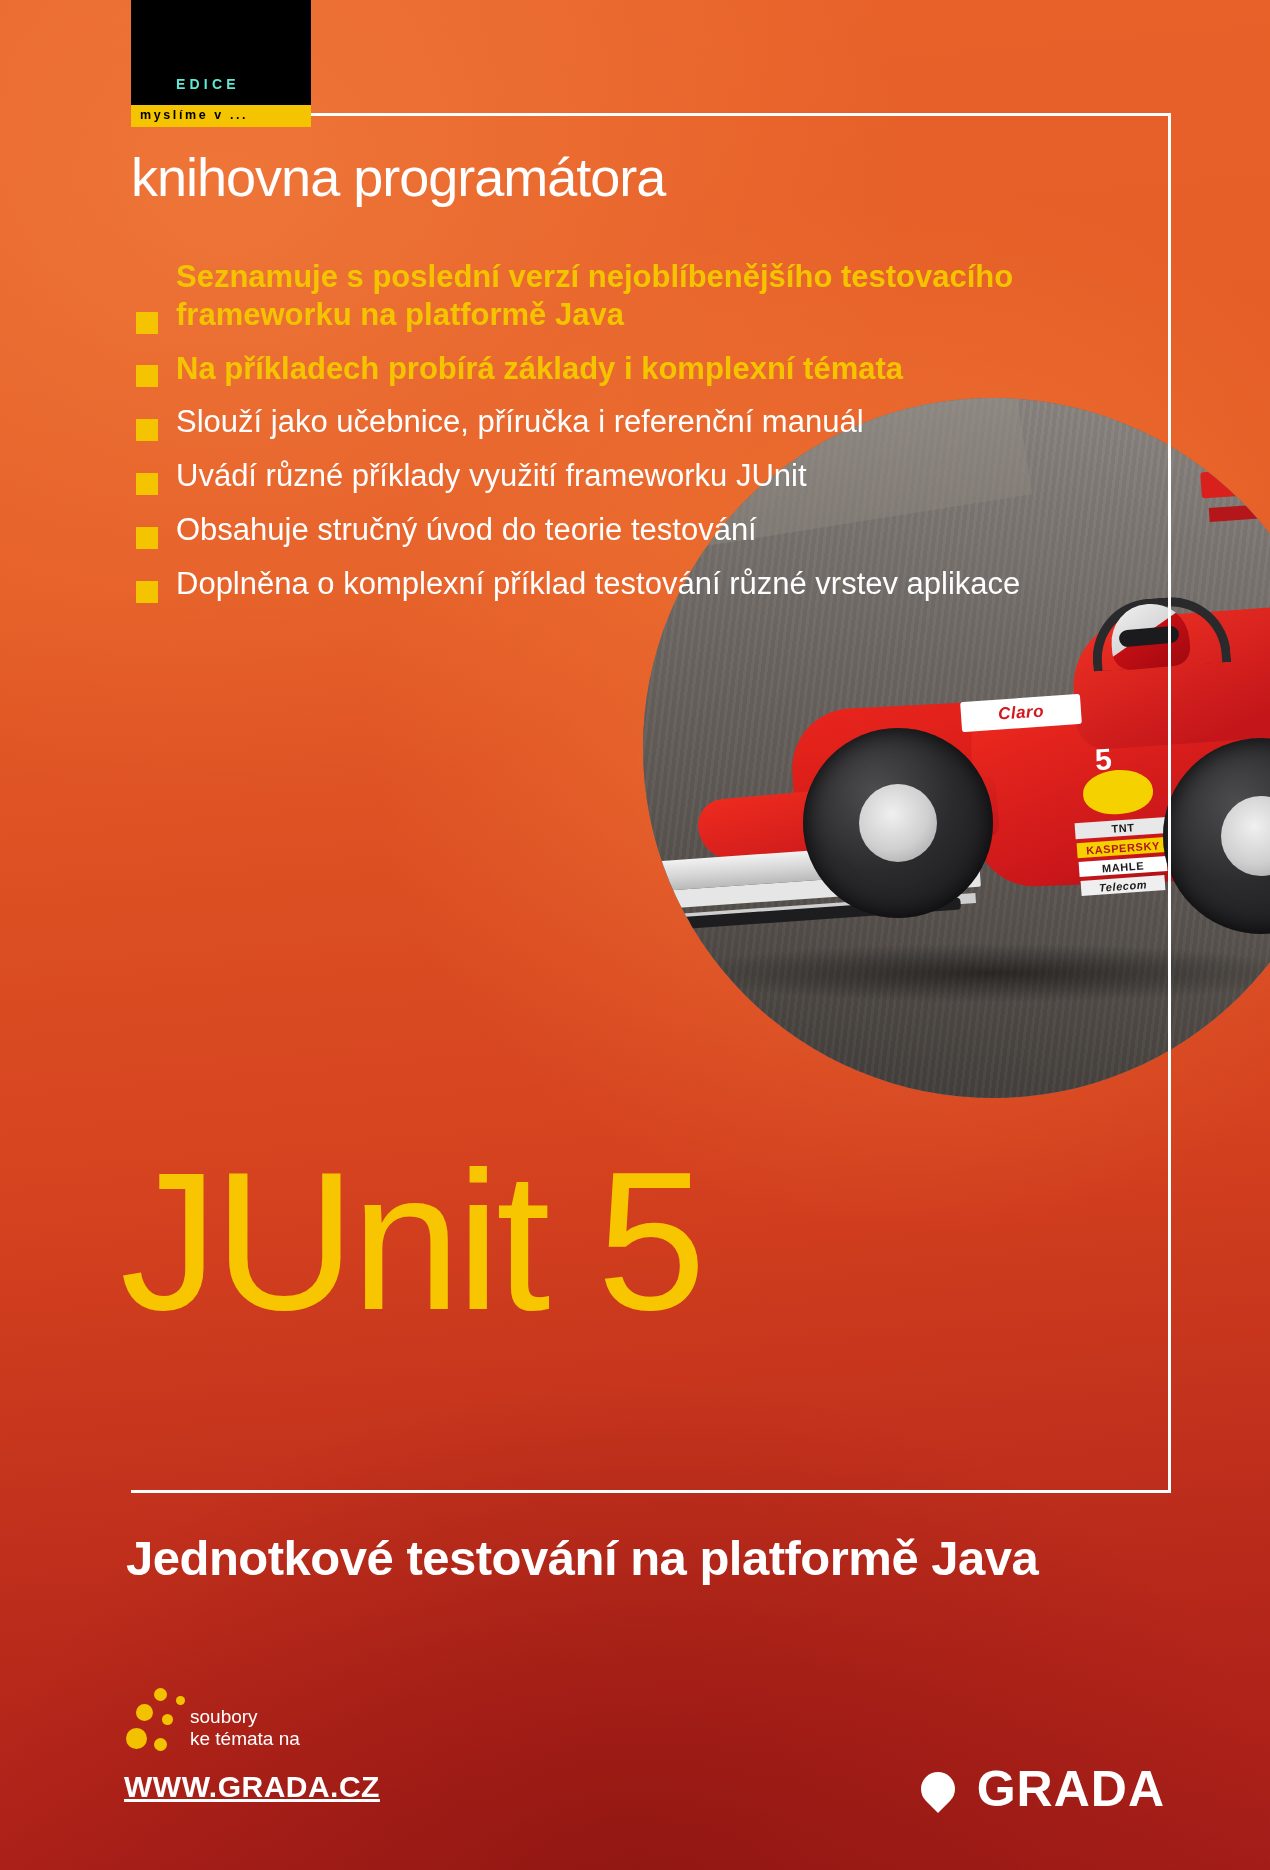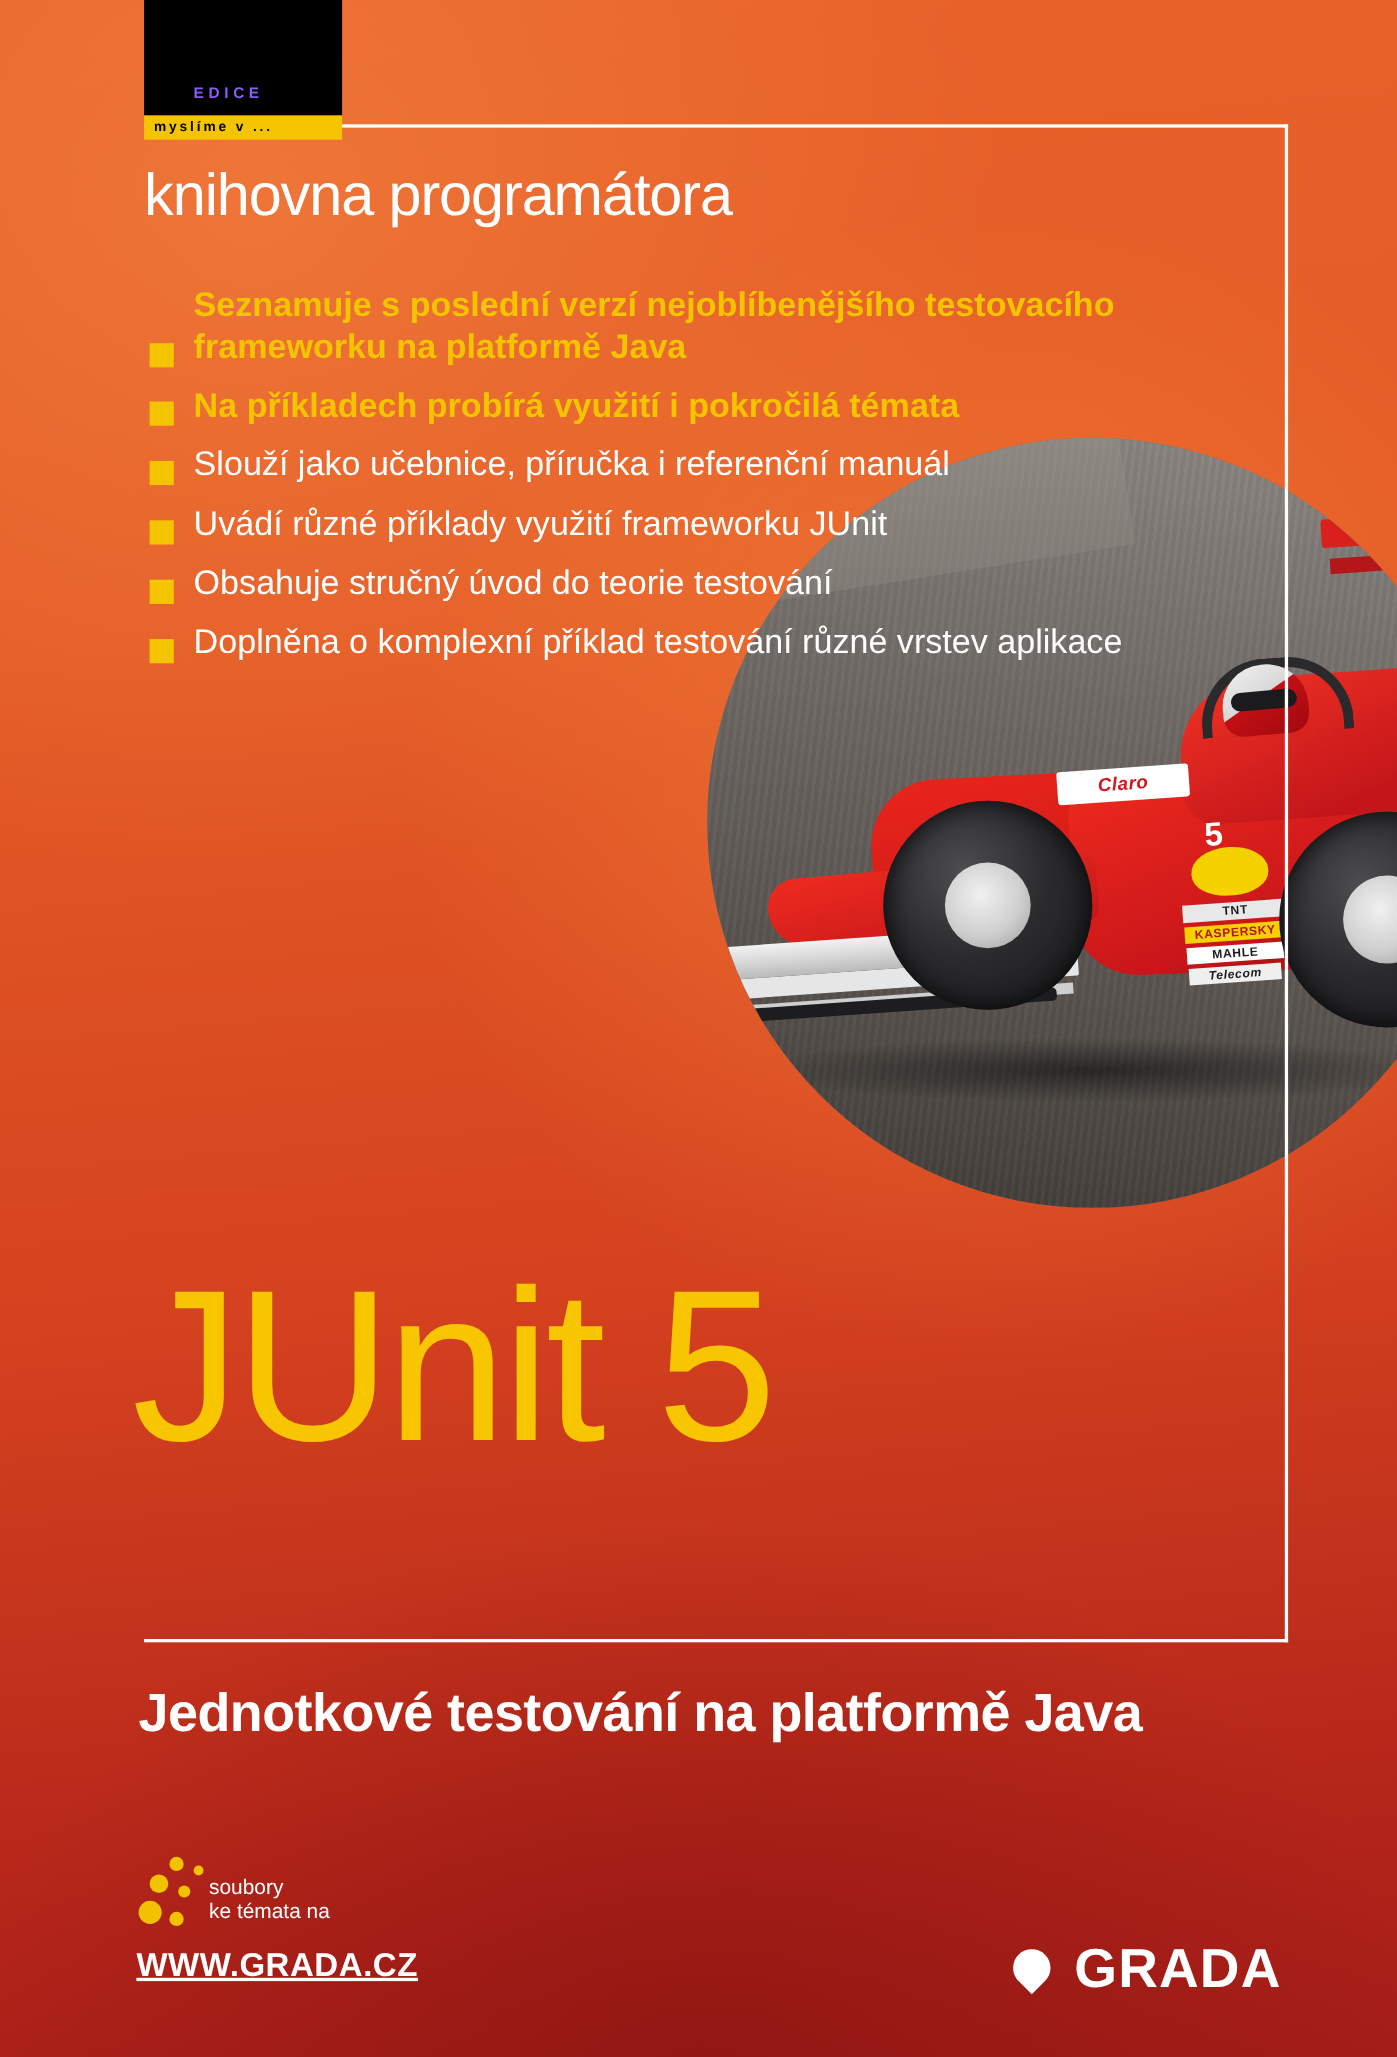--- a/index.html
+++ b/index.html
@@ -40,21 +40,21 @@
   .edice-black {
     width: 180px;
     height: 105px;
     background: #000000;
     position: relative;
   }
   .edice-word {
     position: absolute;
     left: 9px;
     bottom: 13px;
-    color: #8b5cf6;
+    color: #5eead4;
     font-size: 14px;
     letter-spacing: 4.2px;
     font-weight: 700;
     padding-left: 36px;
   }
   .edice-yellow {
     width: 180px;
     height: 22px;
     background: #f5c400;
     position: relative;
@@ -517,21 +517,21 @@
 
   <div class="headline">knihovna programátora</div>
 
   <div class="bullets">
     <div class="bullet accent">
       <div class="bullet-sq"></div>
       <div class="bullet-text">Seznamuje s poslední verzí nejoblíbenějšího testovacího frameworku na platformě Java</div>
     </div>
     <div class="bullet accent">
       <div class="bullet-sq"></div>
-      <div class="bullet-text">Na příkladech probírá využití i pokročilá témata</div>
+      <div class="bullet-text">Na příkladech probírá základy i komplexní témata</div>
     </div>
     <div class="bullet">
       <div class="bullet-sq"></div>
       <div class="bullet-text">Slouží jako učebnice, příručka i referenční manuál</div>
     </div>
     <div class="bullet">
       <div class="bullet-sq"></div>
       <div class="bullet-text">Uvádí různé příklady využití frameworku JUnit</div>
     </div>
     <div class="bullet">

